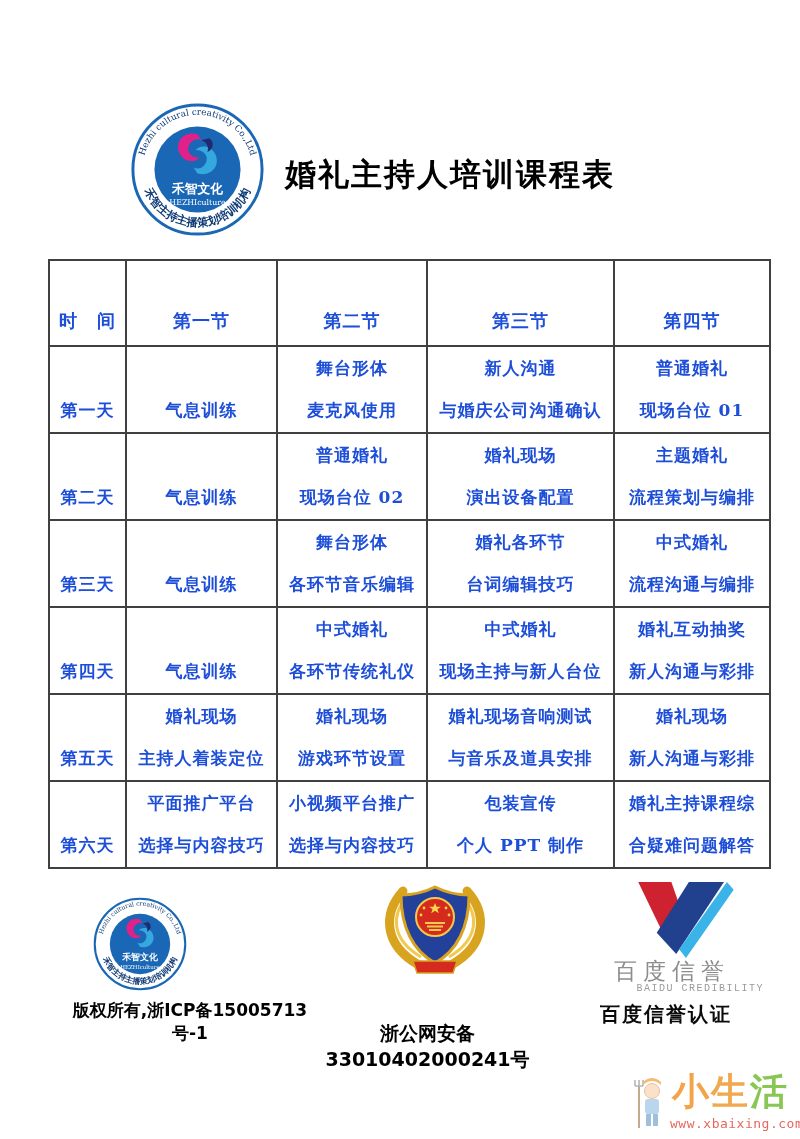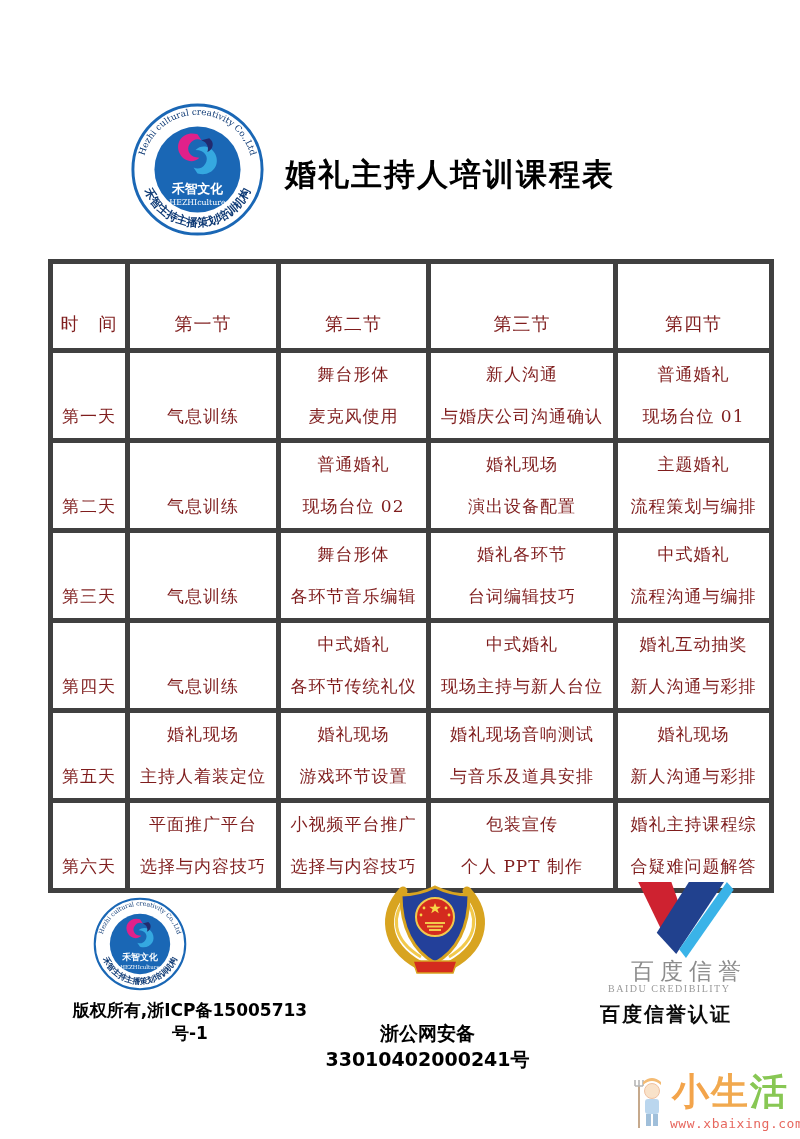--- a/index.html
+++ b/index.html
@@ -14,50 +14,50 @@
     position:absolute;left:268px;top:152px;width:364px;height:44px;
     text-align:center;line-height:44px;font-size:31px;font-weight:700;
     letter-spacing:2px;color:#000;font-family:"DejaVu Sans", sans-serif;
   }
   
   table.course{
     position:absolute;left:48px;top:259px;width:721px;
     border-collapse:collapse;table-layout:fixed;
   }
   table.course th, table.course td{
-    border:5px solid #404040;padding:0;font-weight:normal;
-    font-size:17px;letter-spacing:1px;color:#7f1d1d;vertical-align:top;
+    border:2px solid #404040;padding:0;font-weight:bold;
+    font-size:17px;letter-spacing:1px;color:#1d4ed8;vertical-align:top;
   }
   table.course th{height:84px;}
   table.course td{height:85px;}
   .hl1{height:36px;}
   .hl2{height:47px;display:flex;align-items:center;justify-content:center;font-size:18px;}
   .l1{height:42px;display:flex;align-items:center;justify-content:center;white-space:pre;}
   .l2{height:43px;display:flex;align-items:center;justify-content:center;white-space:pre;}
   
   .logo-small{position:absolute;left:92px;top:896px;width:96px;height:96px;}
   .copyright{
     position:absolute;left:28px;top:999px;width:236px;text-align:center;
     font-size:17px;font-weight:700;color:#000;font-family:"DejaVu Sans", sans-serif;margin-left:44px;
   }
   .police-badge{position:absolute;left:377px;top:877px;width:116px;height:106px;}
   .beian{
     position:absolute;left:285px;top:1009px;width:285px;text-align:center;
     font-size:19px;font-weight:700;color:#000;font-family:"DejaVu Sans", sans-serif;margin-top:12px;
   }
   .baidu-v{position:absolute;left:633px;top:882px;width:104px;height:76px;}
   .baidu-cn{
-    position:absolute;left:608px;top:956px;width:156px;text-align:center;
+    position:absolute;left:608px;top:956px;width:156px;text-align:left;
     font-size:23px;color:#8c8c8c;letter-spacing:6px;text-indent:6px;
     font-family:"DejaVu Sans", sans-serif;
   }
   .baidu-en{
-    position:absolute;left:608px;top:983px;width:156px;text-align:left;
+    position:absolute;left:608px;top:983px;width:156px;text-align:right;
     font-size:10px;color:#9a9a9a;letter-spacing:1.5px;
-    font-family:Liberation Serif, serif;
+    font-family:Liberation Mono, monospace;
   }
   .baidu-cert{
     position:absolute;left:600px;top:1001px;width:172px;
     font-size:20px;font-weight:700;color:#0a0a0a;letter-spacing:2px;
     font-family:"DejaVu Sans", sans-serif;
   }
   
   .watermark{position:absolute;left:630px;top:1070px;width:166px;height:66px;opacity:.9;}
   .wm-farmer{position:absolute;left:4px;top:6px;width:34px;height:56px;opacity:.8;}
   .wm-chars{position:absolute;left:42px;top:-2px;display:flex;gap:2px;

